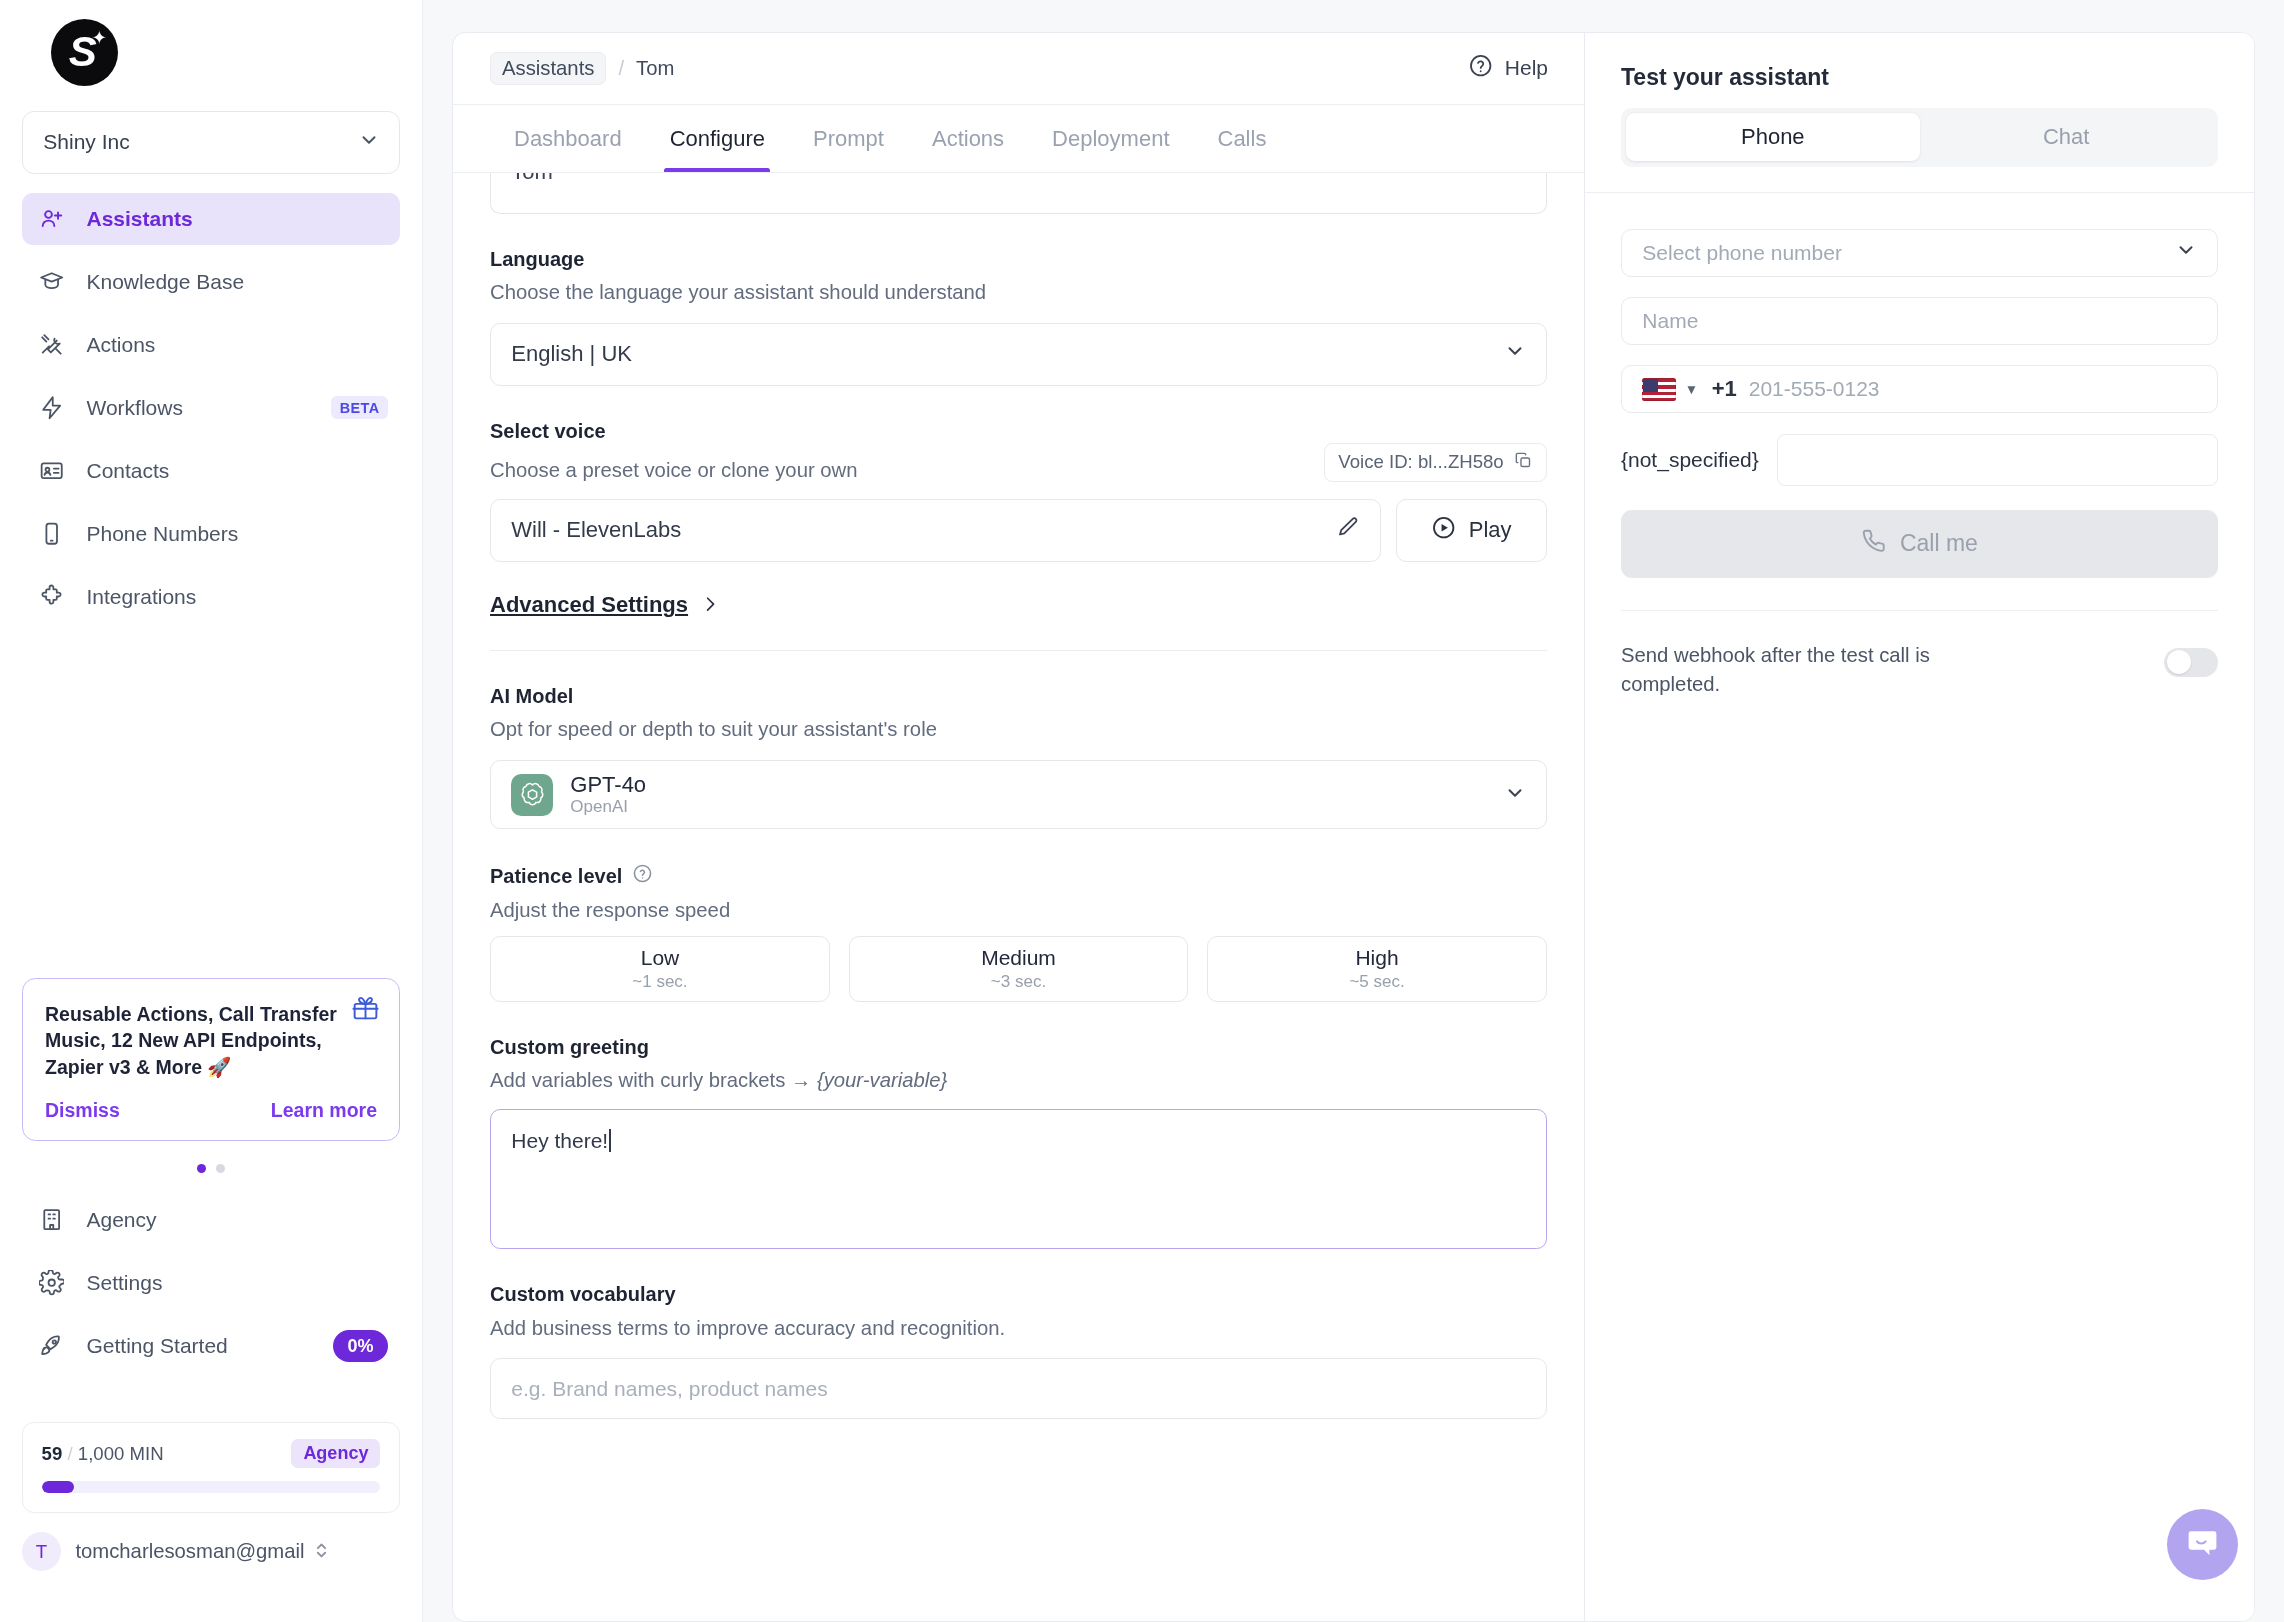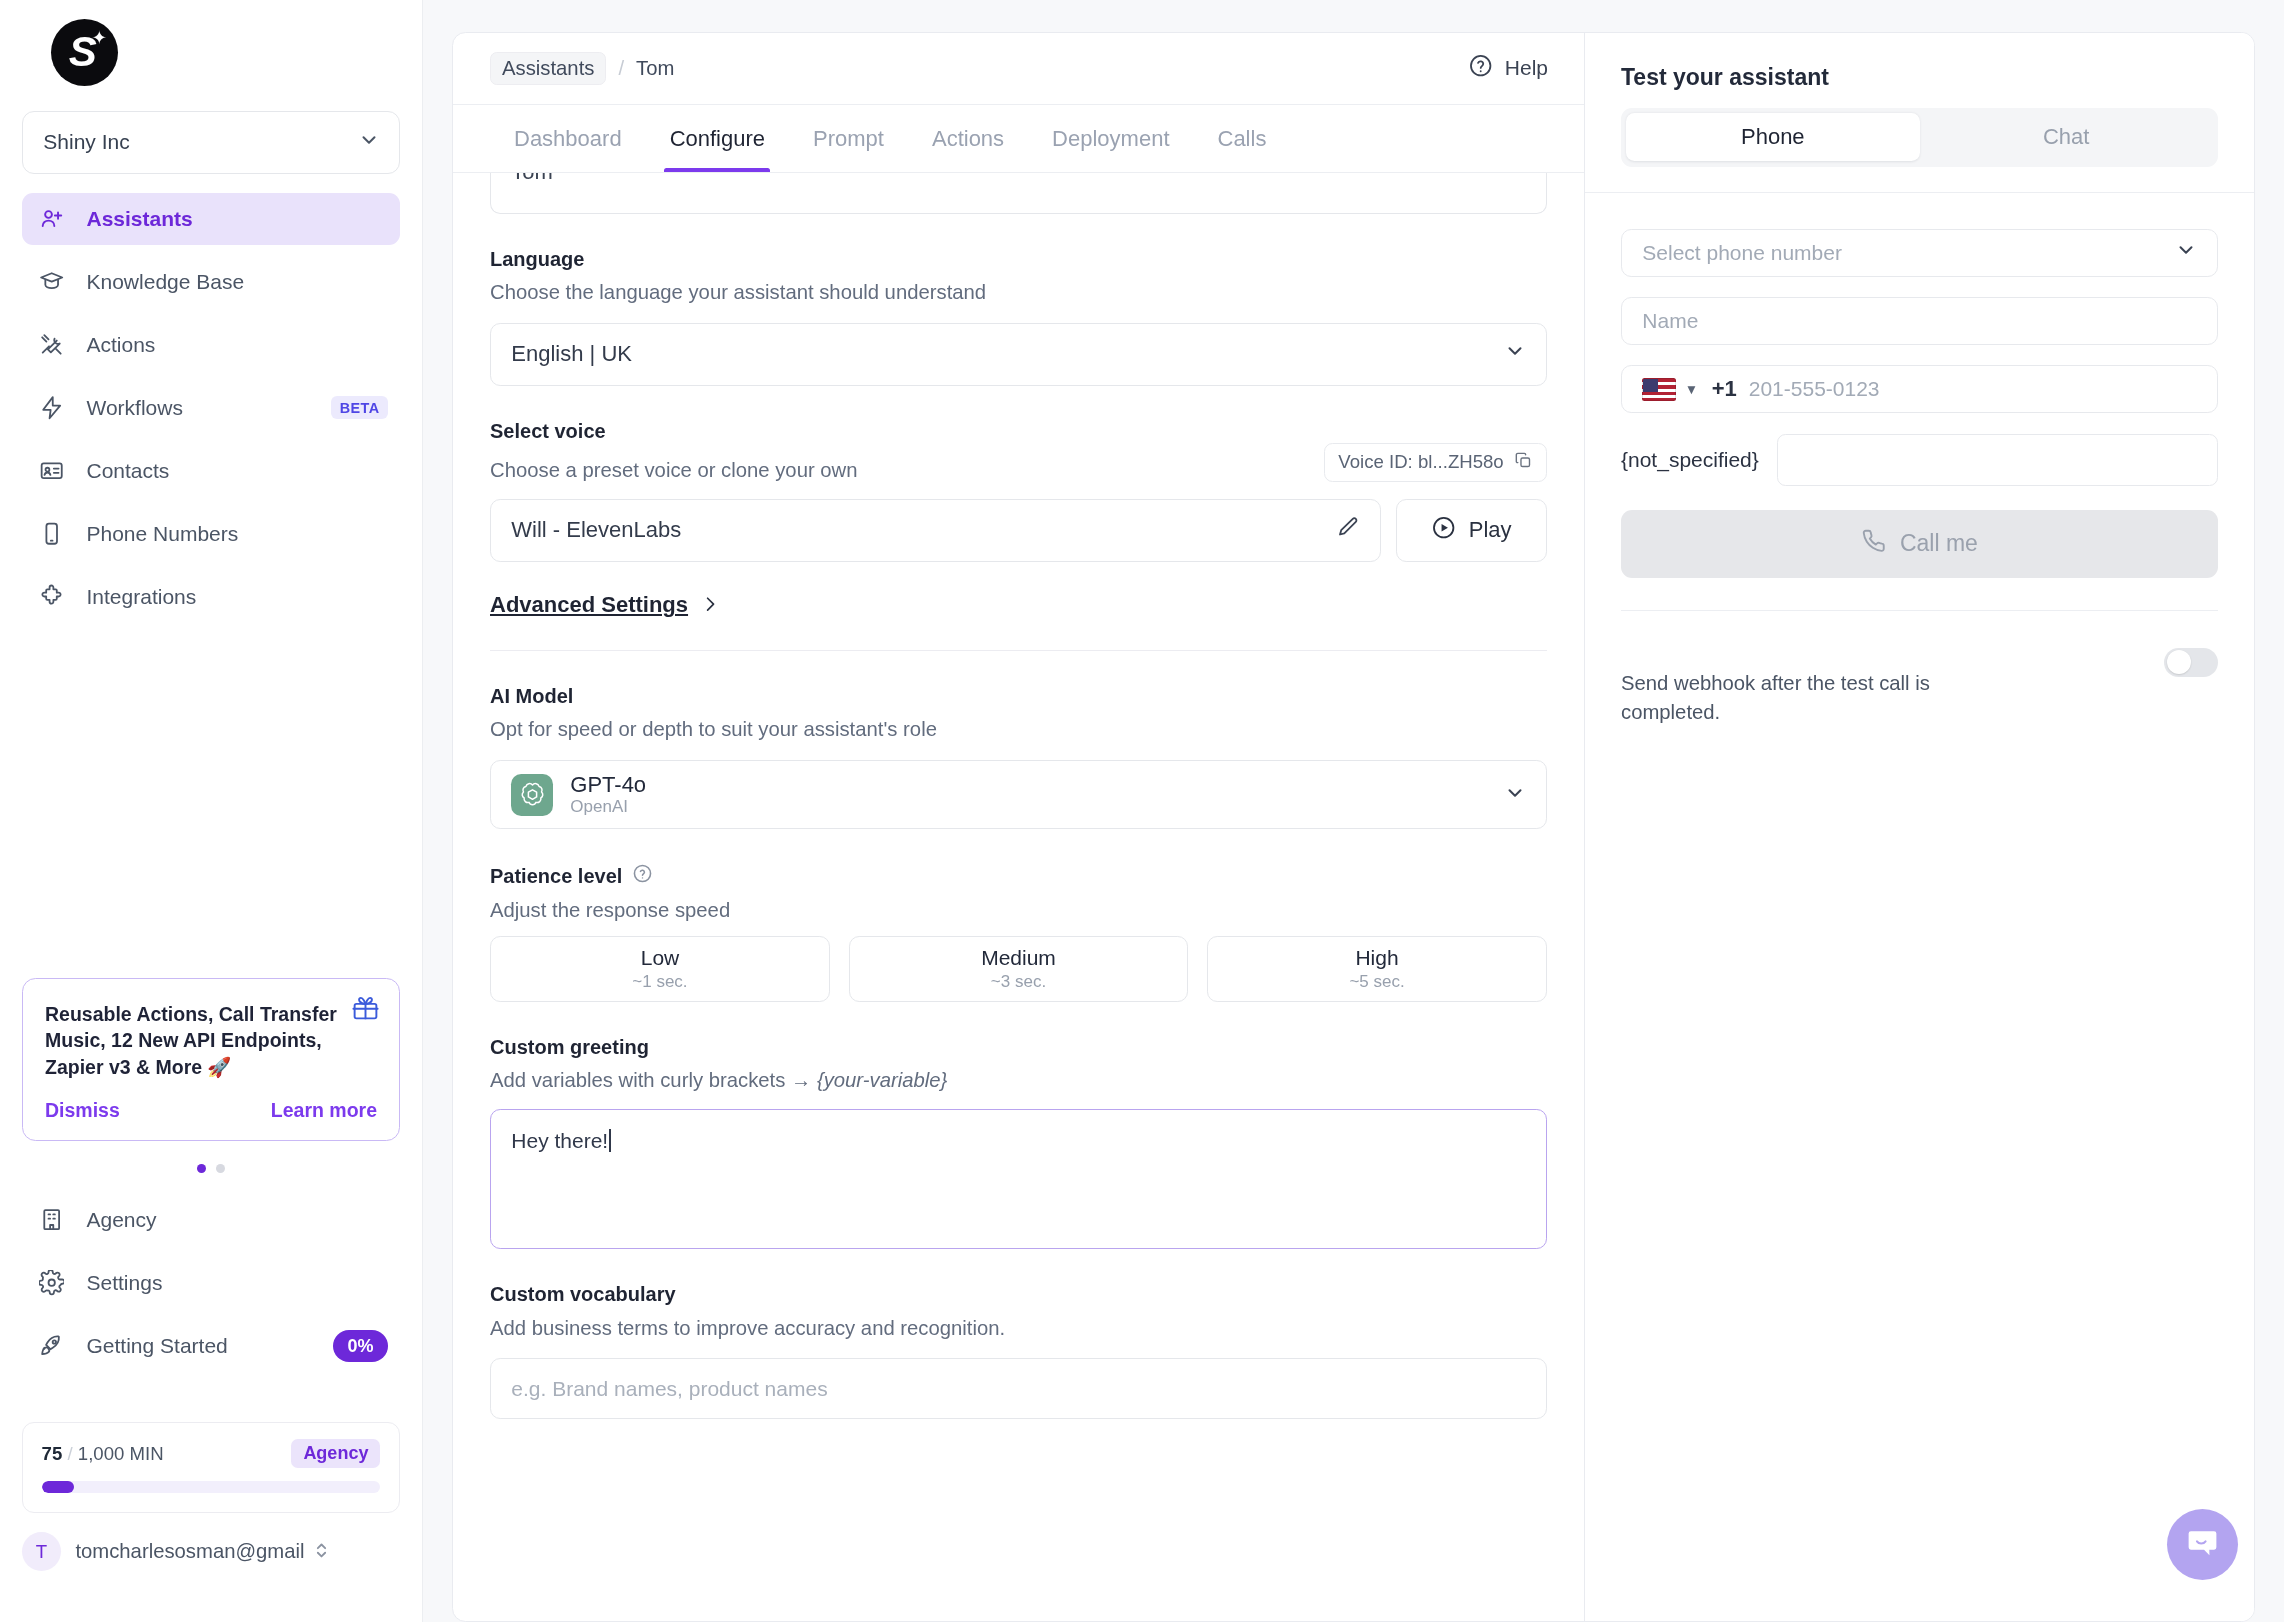--- a/index.html
+++ b/index.html
@@ -295,21 +295,21 @@
   .var-name { font-size: 21px; color: #2b3242; white-space: nowrap; }
   .var-input { flex: 1; height: 52px; border: 0.8px solid #e7e9ed; border-radius: 8.5px; background:#fff;}
 
   .call-btn {
     height: 68px; background: #e6e7ea; border-radius: 11px;
     display: flex; align-items: center; justify-content: center; gap: 13.5px;
     color: #9aa1ad; font-size: 23px; cursor: pointer;
   }
   .right-sep { height: 0.8px; background: #eceef2; margin: 32px 0 0 0; }
   .wh-row { display: flex; align-items: flex-start; justify-content: space-between; padding-top: 30.5px; gap: 20.3px; }
-  .wh-text { font-size: 20.3px; color: #4b5565; line-height: 1.42; max-width: 398px; margin-top: 28px; }
+  .wh-text { font-size: 20.3px; color: #4b5565; line-height: 1.42; max-width: 398px; }
   .toggle { width: 54px; height: 29px; border-radius: 17px; background: #e4e6ea; position: relative; flex:0 0 54px; cursor:pointer; margin-top:6.8px;}
   .toggle i { position: absolute; left: 2.5px; top: 2.5px; width: 24px; height: 24px; border-radius: 50%; background: #fff; box-shadow:0 0.8px 1.7px rgba(0,0,0,.15); }
 
   .fab {
     position: absolute; right: 46px; bottom: 42px;
     width: 71px; height: 71px; border-radius: 50%;
     background: #b3a4f0; display: flex; align-items: center; justify-content: center;
     cursor: pointer;
   }
 </style>
@@ -469,21 +469,21 @@
           </svg>
       </span>
       <span class="lbl">Getting Started</span>
       <span class="pct">0%</span>
     </div>
   </div>
 
   <div class="usage">
     <div class="usage-top">
       <div class="usage-label">
-        <b>75</b>
+        <b>59</b>
         <span class="sep">/</span>
         <span>1,000 MIN</span>
       </div>
       <span class="plan-chip">Agency</span>
     </div>
     <div class="bar">
         <i id="usage-fill" style="width: 9.7%;"></i>
       </div>
   </div>
 

